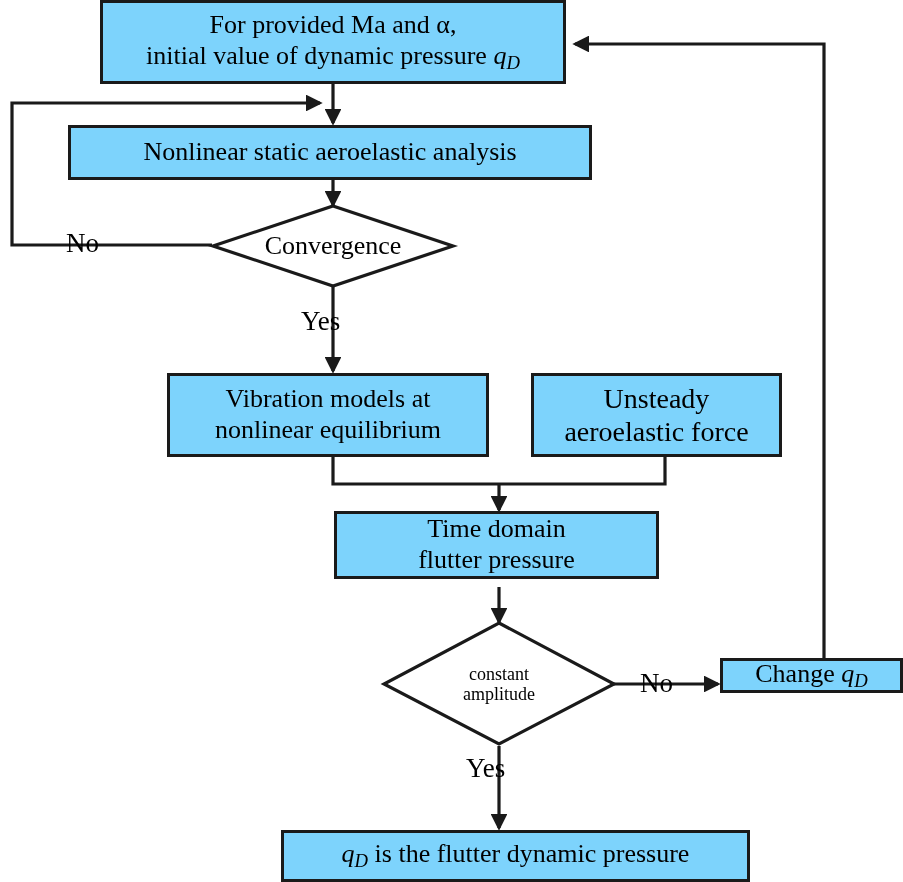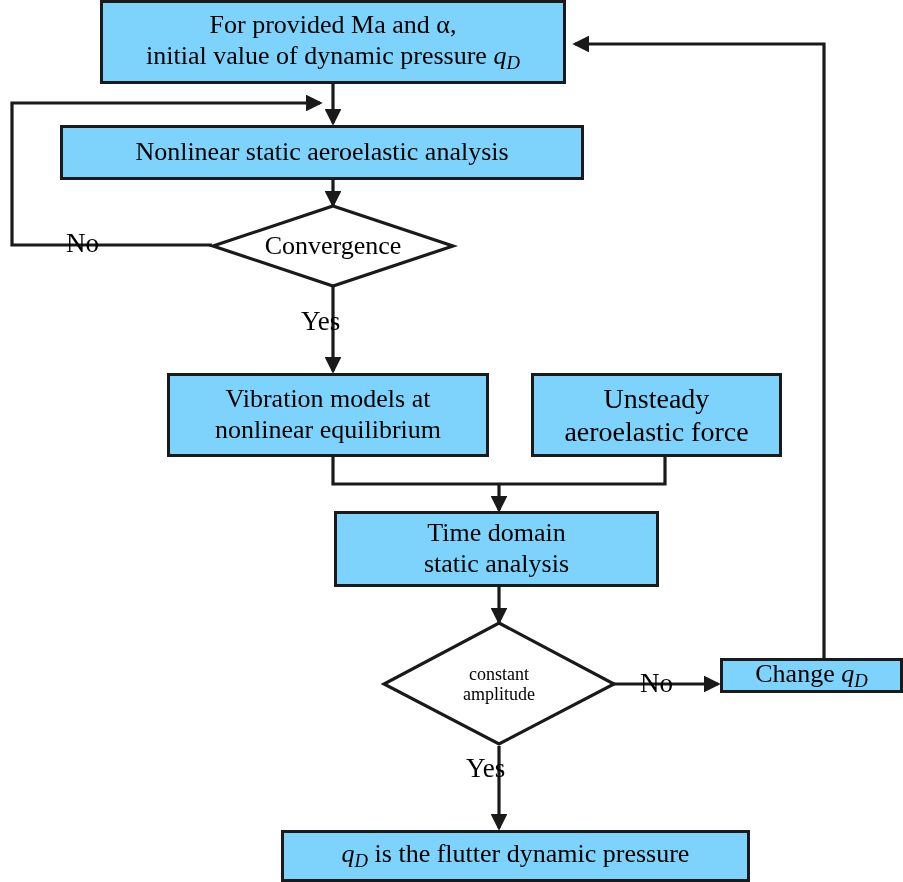--- a/index.html
+++ b/index.html
@@ -109,21 +109,21 @@
 
       <path d="M 499 746 L 499 828" marker-end="url(#arrow)"></path>
     </g>
   </svg>
 
   <div class="box" style="left:100px; top:0px; width:466px; height:84px; font-size:26px;">
     <span class="line">For provided Ma and α,</span>
     <span class="line"><span>initial value of dynamic pressure </span><span class="it">q</span><span class="sub">D</span></span>
   </div>
 
-  <div class="box" style="left:60px; top:125px; width:524px; height:55px; font-size:26px;">
+  <div class="box" style="left:68px; top:125px; width:524px; height:55px; font-size:26px;">
     <span class="line">Nonlinear static aeroelastic analysis</span>
   </div>
 
   <div class="diamond-wrap" style="left:212px; top:205px; width:242px; height:82px;">
     <svg width="242" height="82" xmlns="http://www.w3.org/2000/svg">
       <polygon points="121,1 241,41 121,81 1,41" fill="#ffffff" stroke="#1a1a1a" stroke-width="3.2"></polygon>
     </svg>
     <div class="diamond-label" style="font-size:26px;">
       <span>Convergence</span>
     </div>
@@ -135,23 +135,23 @@
   <div class="box" style="left:167px; top:373px; width:322px; height:84px; font-size:26px;text-align:right;">
     <span class="line">Vibration models at</span>
     <span class="line">nonlinear equilibrium</span>
   </div>
 
   <div class="box" style="left:531px; top:373px; width:251px; height:84px; font-size:28px;">
     <span class="line">Unsteady</span>
     <span class="line">aeroelastic force</span>
   </div>
 
-  <div class="box" style="left:334px; top:511px; width:325px; height:76px; font-size:26px;">
+  <div class="box" style="left:334px; top:511px; width:325px; height:68px; font-size:26px;">
     <span class="line">Time domain</span>
-    <span class="line">static analysis</span>
+    <span class="line">flutter pressure</span>
   </div>
 
   <div class="diamond-wrap" style="left:382px; top:622px; width:234px; height:124px;">
     <svg width="234" height="124" xmlns="http://www.w3.org/2000/svg">
       <polygon points="117,1 232,62 117,122 2,62" fill="#ffffff" stroke="#1a1a1a" stroke-width="3.2"></polygon>
     </svg>
     <div class="diamond-label" style="font-size:18px;align-items:center;">
       <span>constant</span>
       <span>amplitude</span>
     </div>

